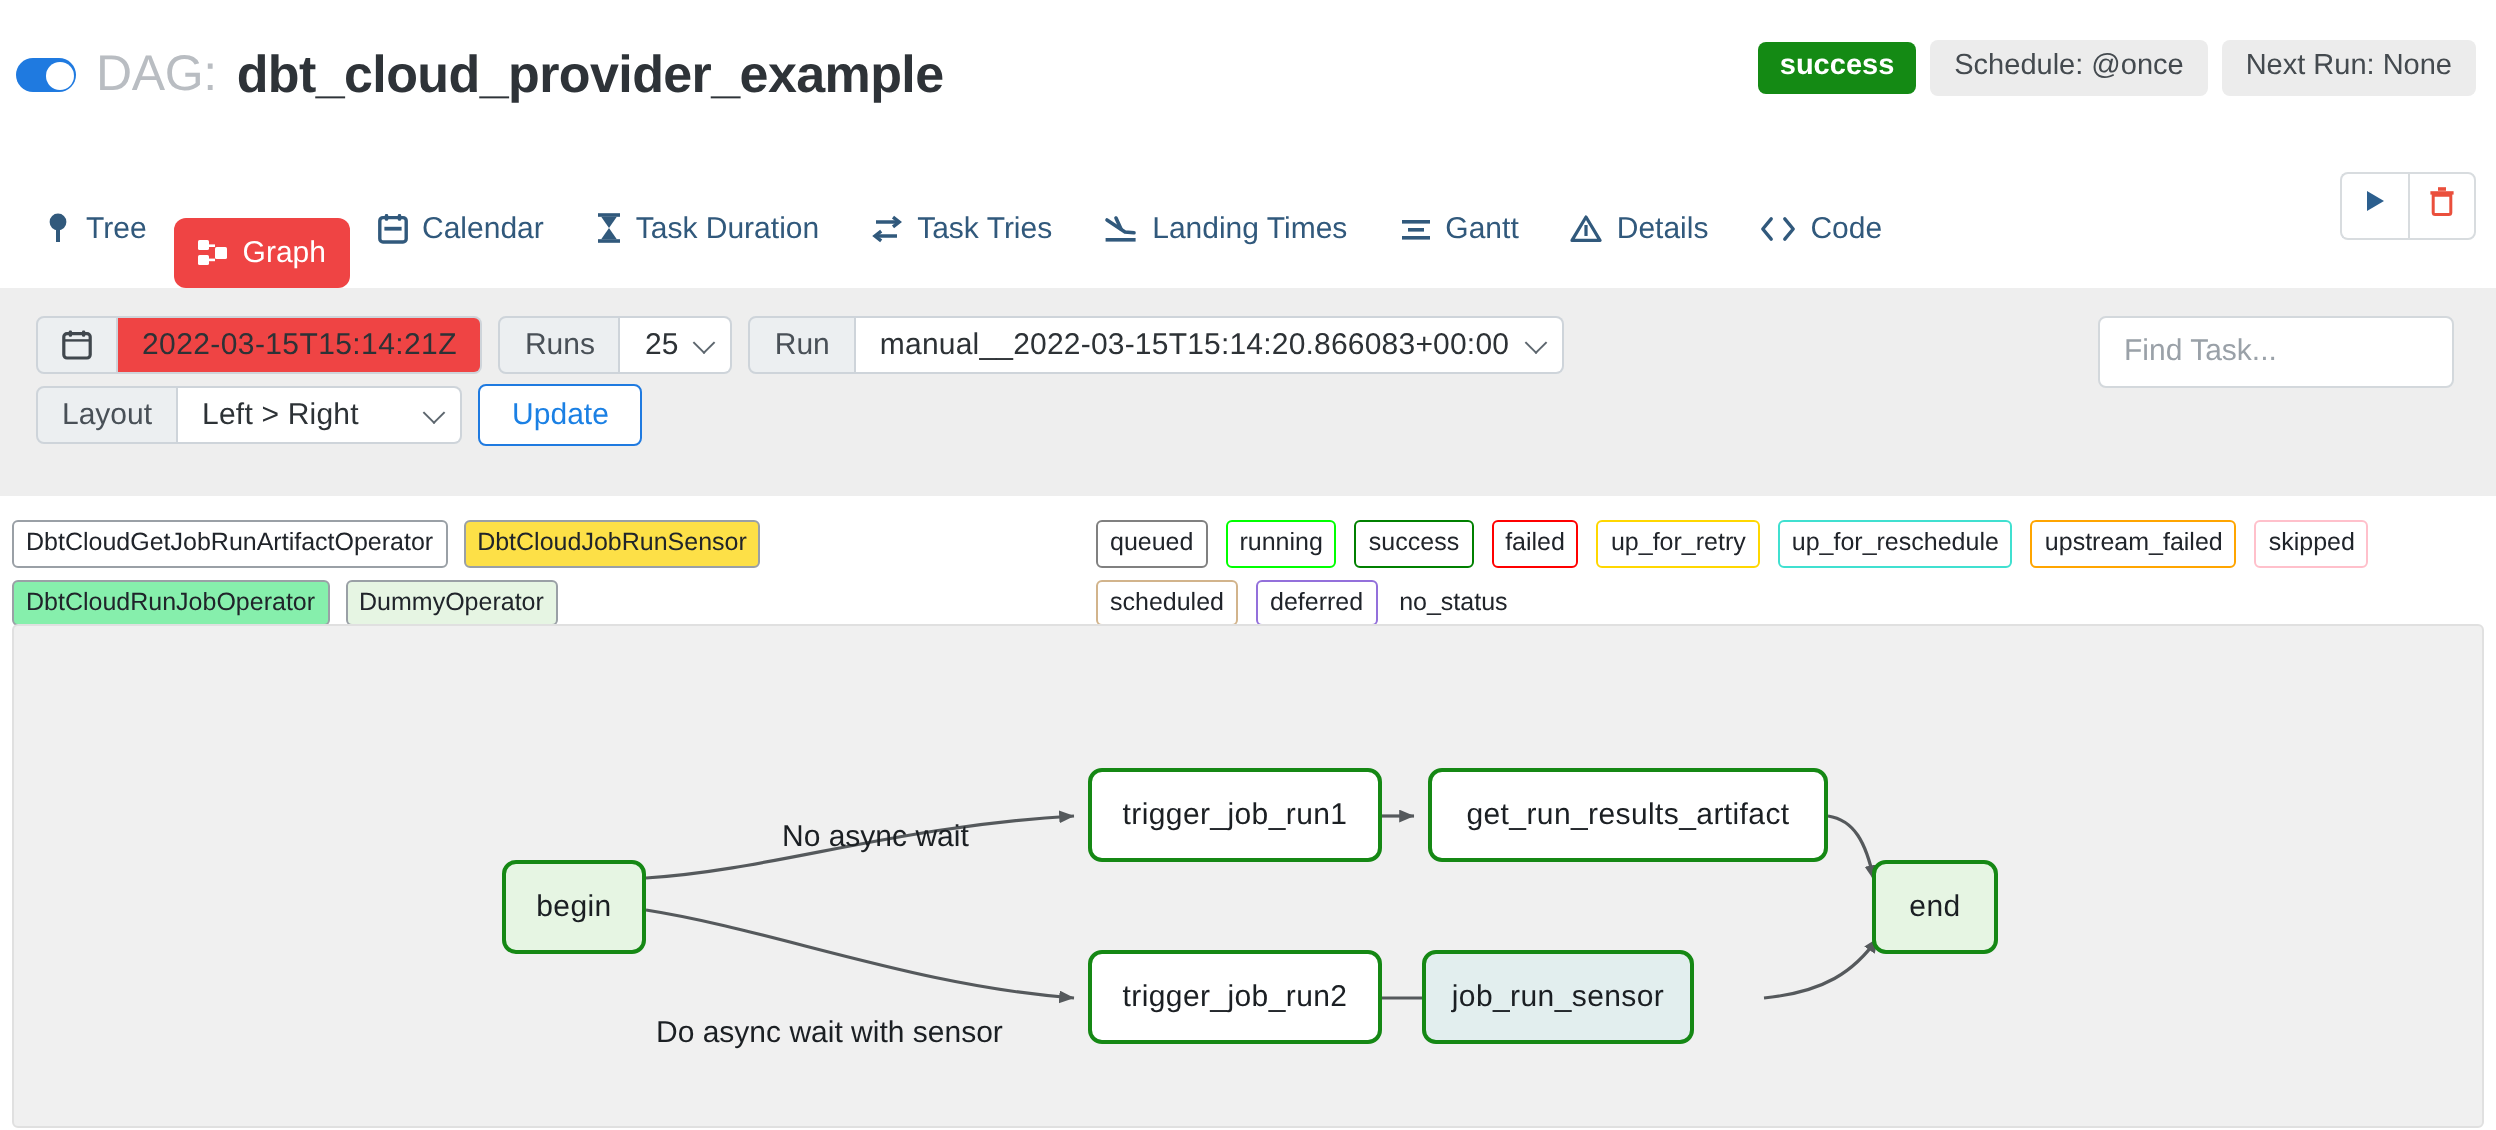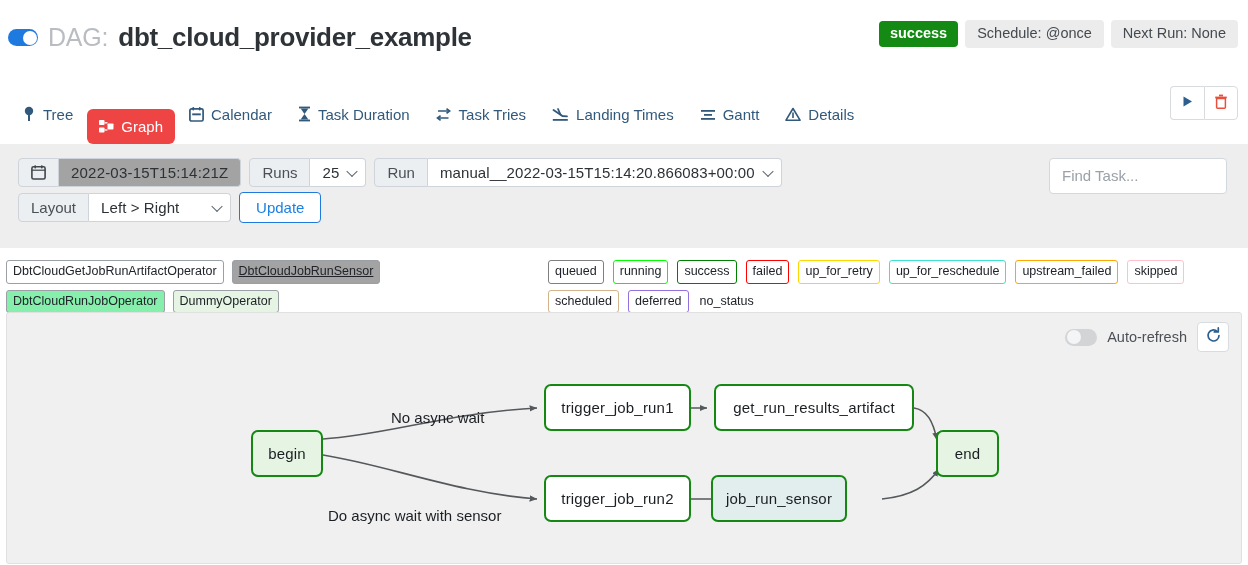--- a/index.html
+++ b/index.html
@@ -63,21 +63,21 @@
   .ctlrow.r1 { top:14px; }
   .ctlrow.r2 { top:48px; }
 
   .ig { display:flex; align-items:stretch; margin-right:8px; }
   .ig-addon {
     background:#eceff1; border:1px solid #ced4da; color:#495057;
     font-size:15px; padding:6px 12px; display:flex; align-items:center;
     border-radius:4px 0 0 4px; line-height:1;
   }
   .ig-field {
-    background:#a3a3a3; border:1px solid #ced4da; border-left:none;
+    background:#ef4444; border:1px solid #ced4da; border-left:none;
     font-size:15px; color:#2d3236; padding:6px 12px; display:flex; align-items:center;
     border-radius:0 4px 4px 0; line-height:1; letter-spacing:0.2px;
   }
   .ig-select {
     background:#fff; border:1px solid #ced4da; border-left:none;
     font-size:15px; color:#2d3236; padding:6px 26px 6px 12px; display:flex; align-items:center;
     border-radius:0 4px 4px 0; line-height:1; position:relative; letter-spacing:0.1px;
   }
   .ig-select::after {
     content:""; position:absolute; right:9px; top:50%; width:7px; height:7px;
@@ -231,20 +231,29 @@
       <div class="tab">
         <span>
           <svg width="16" height="15" viewBox="0 0 16 15">
               <path d="M8 1.5 L15 13.2 L1 13.2 Z" fill="none" stroke="#31597c" stroke-width="1.6" stroke-linejoin="round"></path>
               <rect x="7.2" y="5.5" width="1.6" height="5.5" fill="#31597c"></rect>
             </svg>
         </span>
         <span>Details</span>
       </div>
 
+      <div class="tab">
+        <span>
+          <svg width="18" height="13" viewBox="0 0 18 13">
+              <path d="M5.6 1.4 L1.4 6.5 L5.6 11.6" stroke="#31597c" stroke-width="1.7" fill="none" stroke-linecap="round" stroke-linejoin="round"></path>
+              <path d="M12.4 1.4 L16.6 6.5 L12.4 11.6" stroke="#31597c" stroke-width="1.7" fill="none" stroke-linecap="round" stroke-linejoin="round"></path>
+            </svg>
+        </span>
+        <span>Code</span>
+      </div>
     </div>
 
     <div class="act-group">
       <div class="act-btn">
         <span>
           <svg width="13" height="13" viewBox="0 0 13 13">
               <path d="M2.5 1.5 L11 6.5 L2.5 11.5 Z" fill="#2c5f8e"></path>
             </svg>
         </span>
       </div>
@@ -293,53 +302,41 @@
       </div>
       <button class="btn-outline">Update</button>
     </div>
 
     <div class="find-task">Find Task...</div>
   </div>
 
   <div class="legend">
     <div class="op-legend">
         <span class="lg" style="background: rgb(255, 255, 255); border-color: rgb(154, 160, 166);">DbtCloudGetJobRunArtifactOperator</span>
-        <span class="lg" style="background: #a3a3a3; border-color: rgb(154, 160, 166); text-decoration: underline;">DbtCloudJobRunSensor</span>
+        <span class="lg" style="background: #fde047; border-color: rgb(154, 160, 166);">DbtCloudJobRunSensor</span>
         <span class="lg" style="background: #86efac; border-color: rgb(154, 160, 166);">DbtCloudRunJobOperator</span>
         <span class="lg" style="background: rgb(230, 245, 227); border-color: rgb(154, 160, 166);">DummyOperator</span>
       </div>
     <div class="st-legend">
         <span class="lg" style="border-color: rgb(128, 128, 128);">queued</span>
         <span class="lg" style="border-color: rgb(0, 255, 0);">running</span>
         <span class="lg" style="border-color: rgb(0, 128, 0);">success</span>
         <span class="lg" style="border-color: rgb(255, 0, 0);">failed</span>
         <span class="lg" style="border-color: rgb(255, 215, 0);">up_for_retry</span>
         <span class="lg" style="border-color: rgb(64, 224, 208);">up_for_reschedule</span>
         <span class="lg" style="border-color: rgb(255, 165, 0);">upstream_failed</span>
         <span class="lg" style="border-color: rgb(255, 192, 203);">skipped</span>
         <span class="lg" style="border-color: rgb(210, 180, 140);">scheduled</span>
         <span class="lg" style="border-color: rgb(147, 112, 219);">deferred</span>
         <span class="lg plain">no_status</span>
       </div>
   </div>
 
   <div class="canvas">
 
-    <div class="refresh-row">
-      <div class="sw"></div>
-      <span class="refresh-lbl">Auto-refresh</span>
-      <div class="refresh-btn">
-        <span>
-          <svg width="17" height="17" viewBox="0 0 17 17">
-            <path d="M14 8.5 A5.5 5.5 0 1 1 12.2 4.4" stroke="#2c5f8e" stroke-width="1.7" fill="none" stroke-linecap="round"></path>
-            <path d="M13.3 0.9 L13.3 4.9 L9.3 4.9" stroke="#2c5f8e" stroke-width="1.7" fill="none" stroke-linecap="round" stroke-linejoin="round"></path>
-          </svg>
-        </span>
-      </div>
-    </div>
 
     <svg class="gsvg" width="1236" height="252">
       <defs>
         <marker id="ah" markerWidth="9" markerHeight="9" refX="7.4" refY="3.2" orient="auto" markerUnits="userSpaceOnUse">
           <path d="M0,0 L7.6,3.2 L0,6.4 z" fill="#55595c"></path>
         </marker>
       </defs>
 
       <path d="M316,126 C 380,122 440,100 530,95" stroke="#55595c" stroke-width="1.6" fill="none" marker-end="url(#ah)"></path>
 

